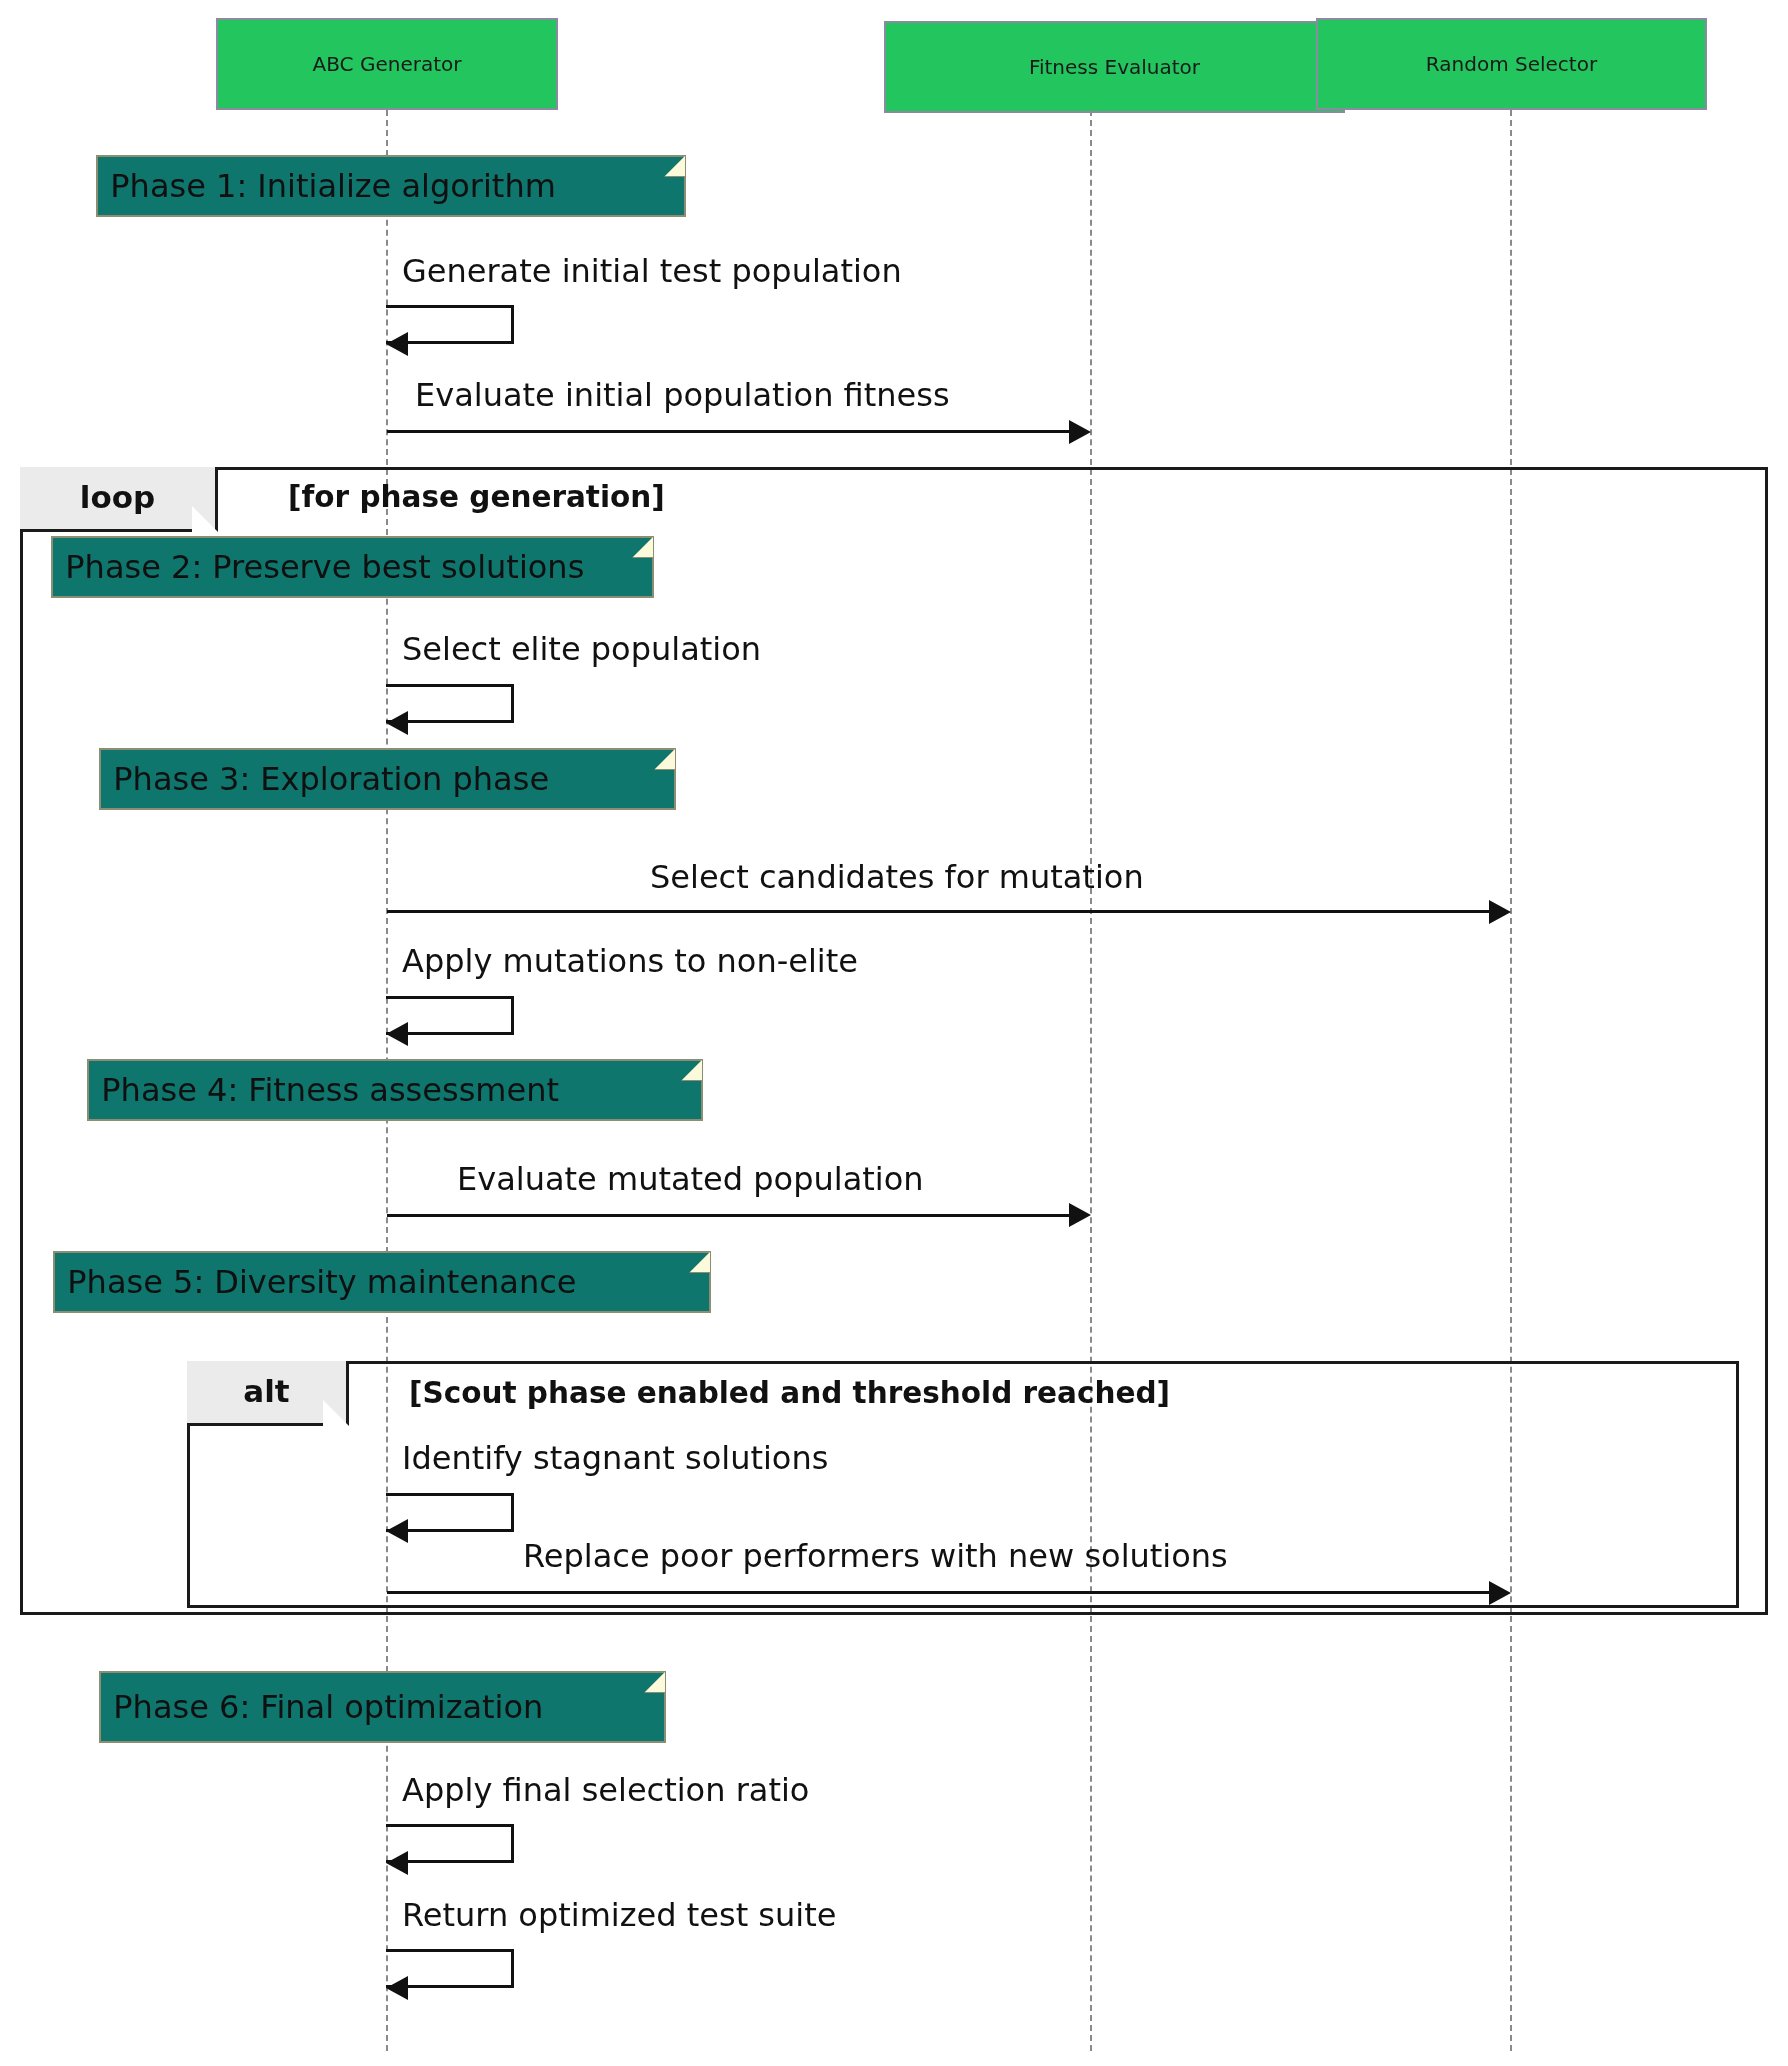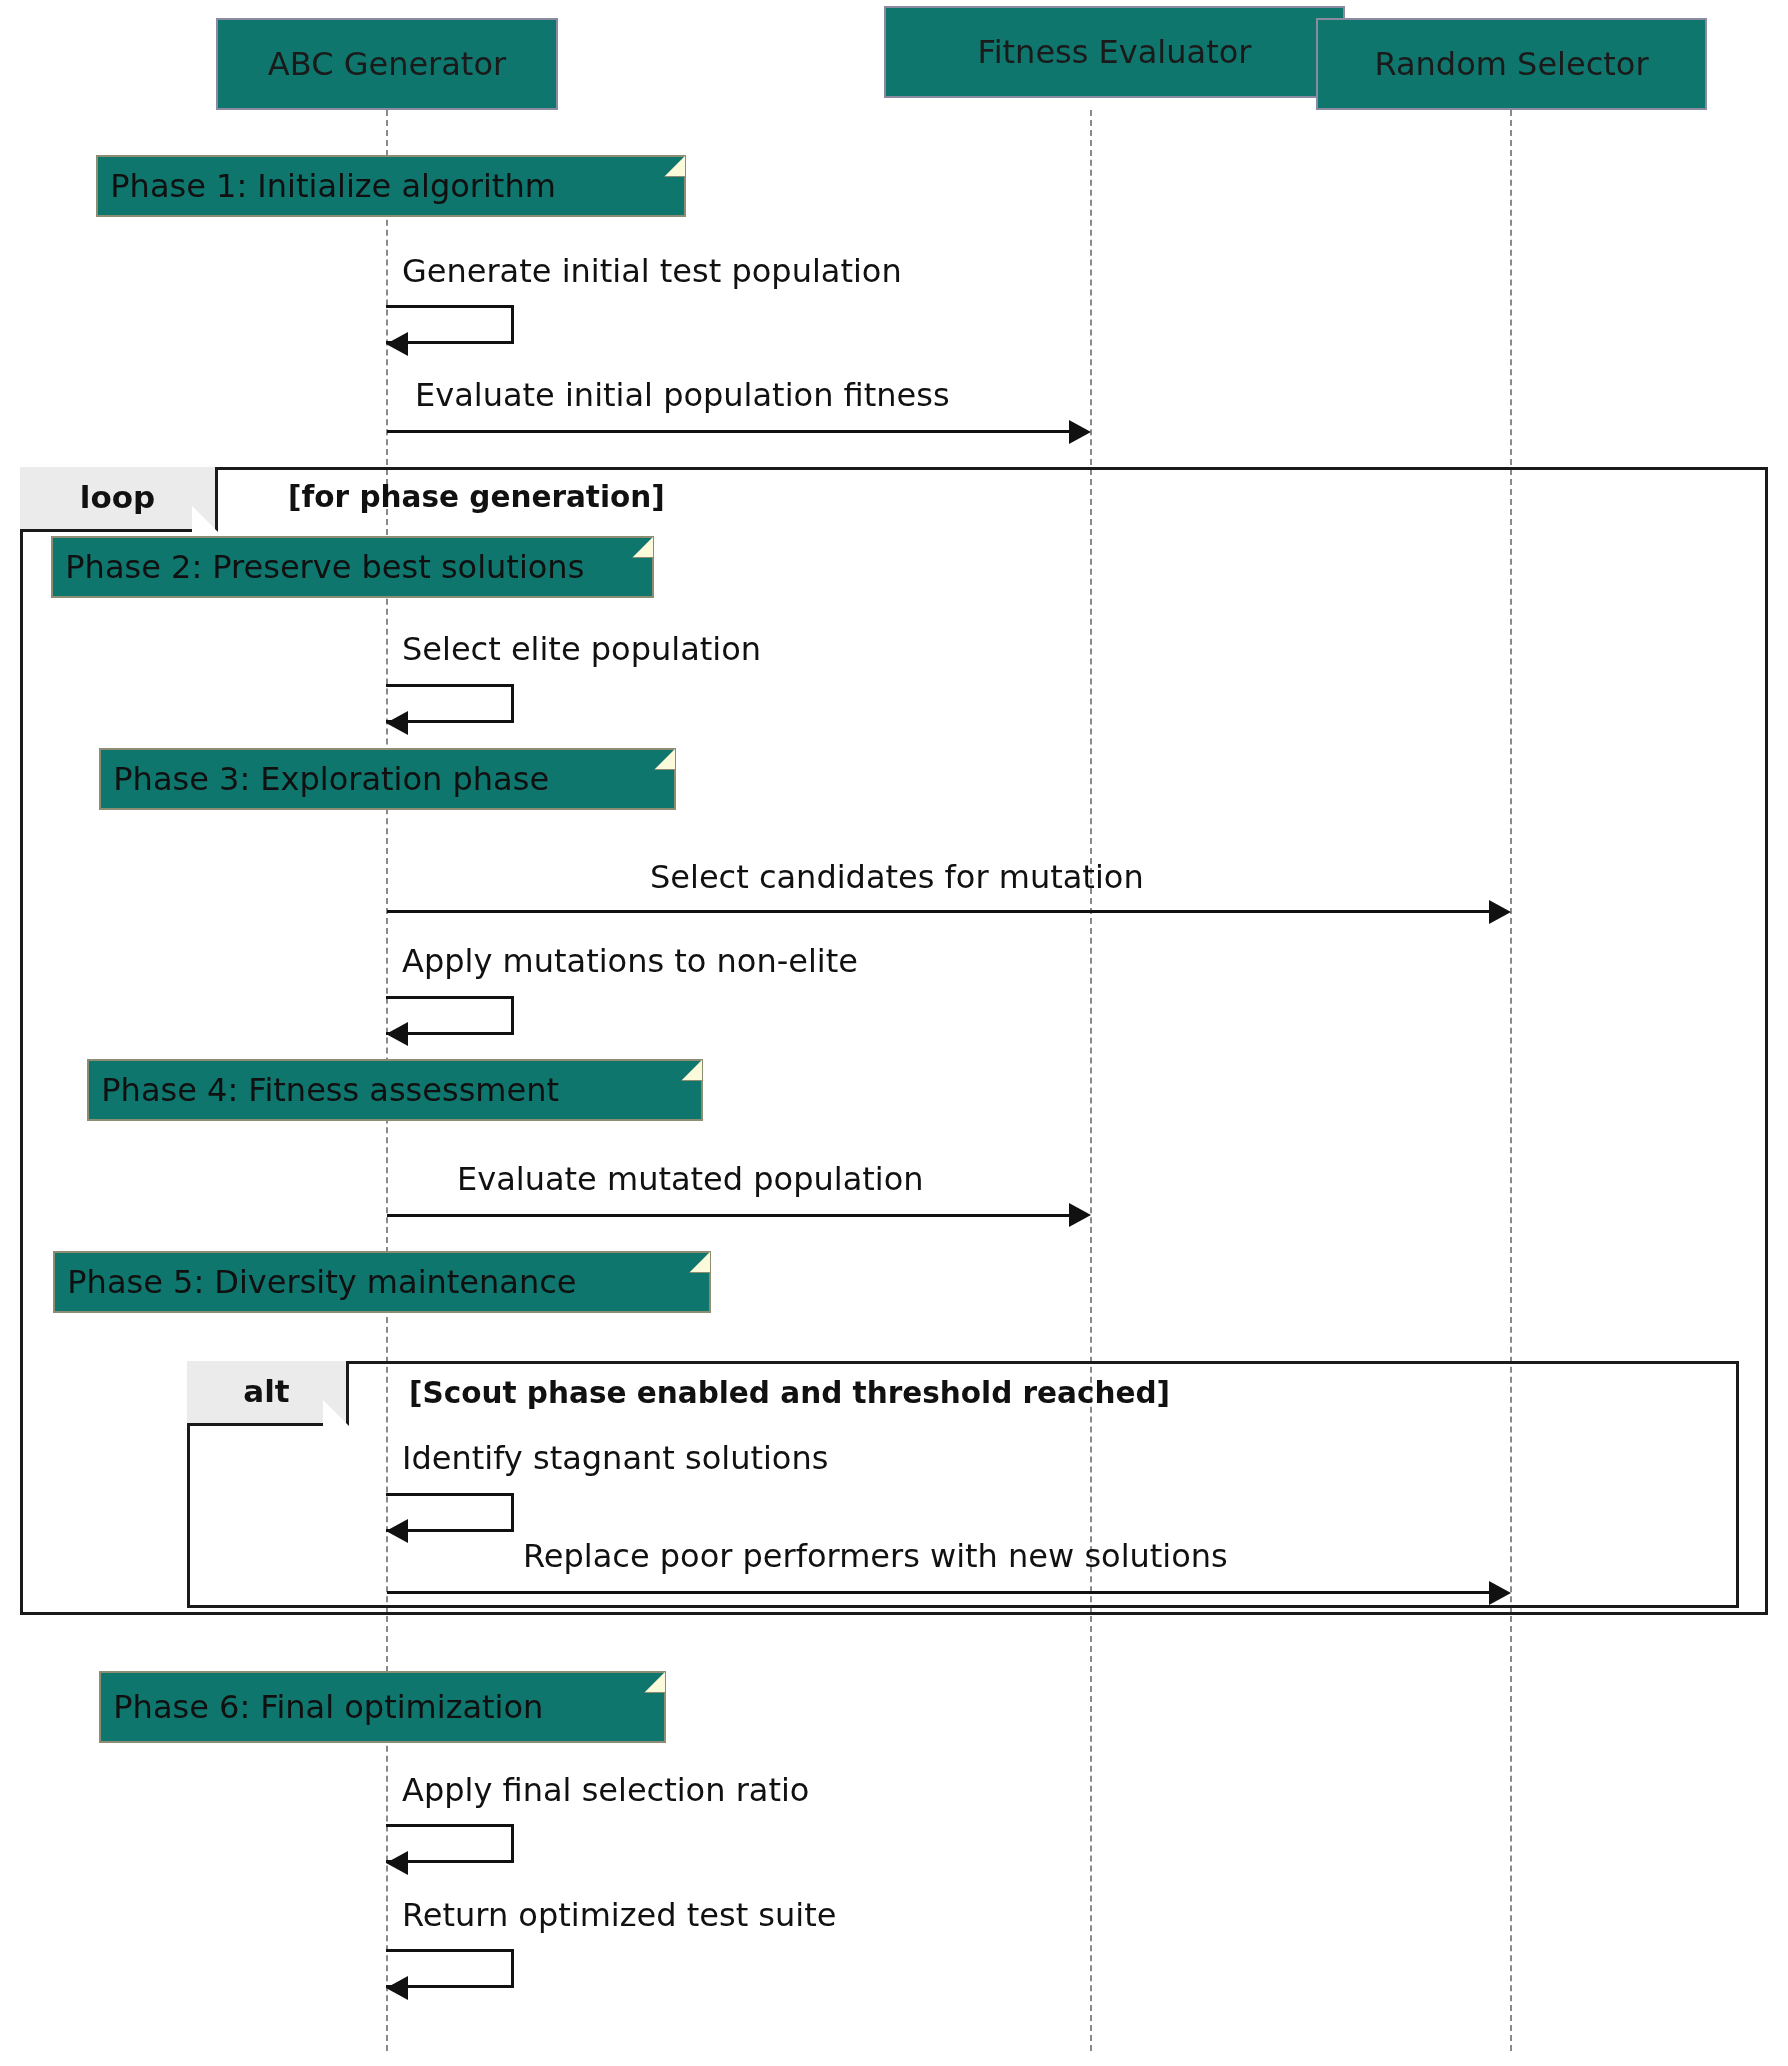--- a/index.html
+++ b/index.html
@@ -14,26 +14,26 @@
     position: relative;
     width: 1789px;
     height: 2066px;
     background: #ffffff;
     overflow: hidden;
   }
   
   .participant {
     position: absolute;
     box-sizing: border-box;
-    background: #0f766e;
+    background: #22c55e;
     border: 2.2px solid #8A8AA0;
     display: flex;
     align-items: center;
     justify-content: center;
-    font-size: 32px;
+    font-size: 20px;
     color: #1a1a1a;
     letter-spacing: 0px;
   }
   
   .lifeline {
     position: absolute;
     width: 0;
     border-left: 2.2px dashed #8a8a8a;
   }
   
@@ -145,21 +145,21 @@
 </style>
 </head>
 <body>
 
 <div id="diagram">
 
   <div class="participant" style="left:216px; top:18px; width:342px; height:92px;">
     <span>ABC Generator</span>
   </div>
 
-  <div class="participant" style="left:884px; top:6px; width:461px; height:92px;">
+  <div class="participant" style="left:884px; top:21px; width:461px; height:92px;">
     <span>Fitness Evaluator</span>
   </div>
 
   <div class="participant" style="left:1316px; top:18px; width:391px; height:92px;">
     <span>Random Selector</span>
   </div>
 
   <div class="lifeline" style="left:386px; top:110px; height:1941px;"></div>
   <div class="lifeline" style="left:1090px; top:110px; height:1941px;"></div>
   <div class="lifeline" style="left:1510px; top:110px; height:1941px;"></div>

